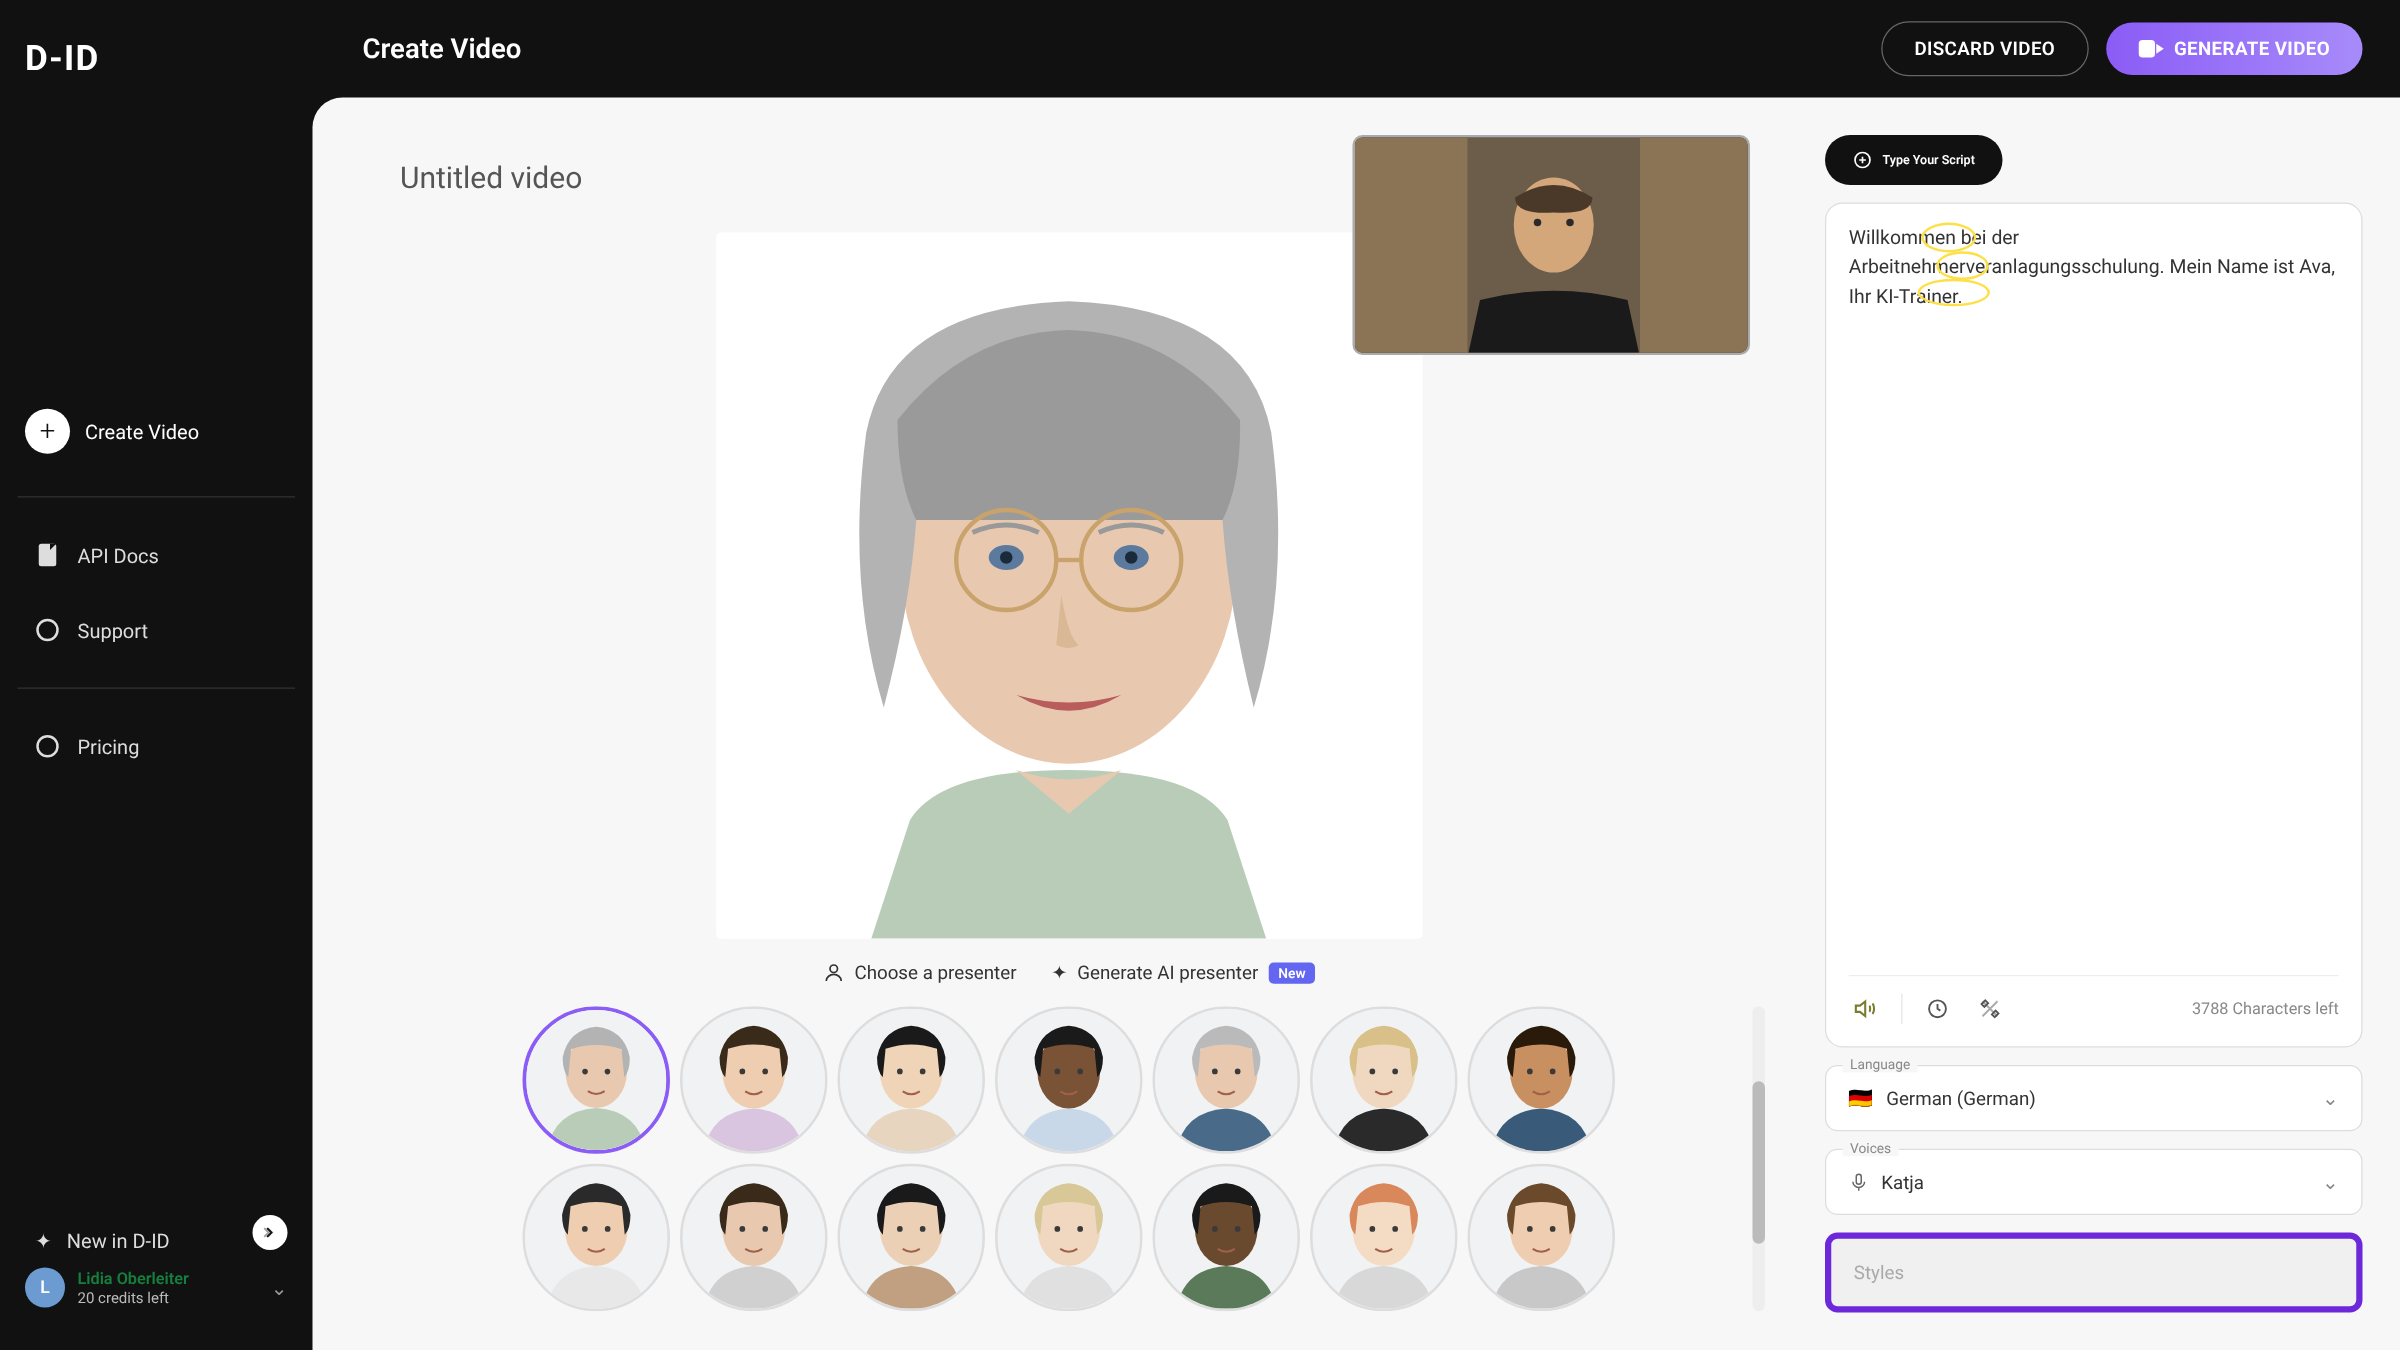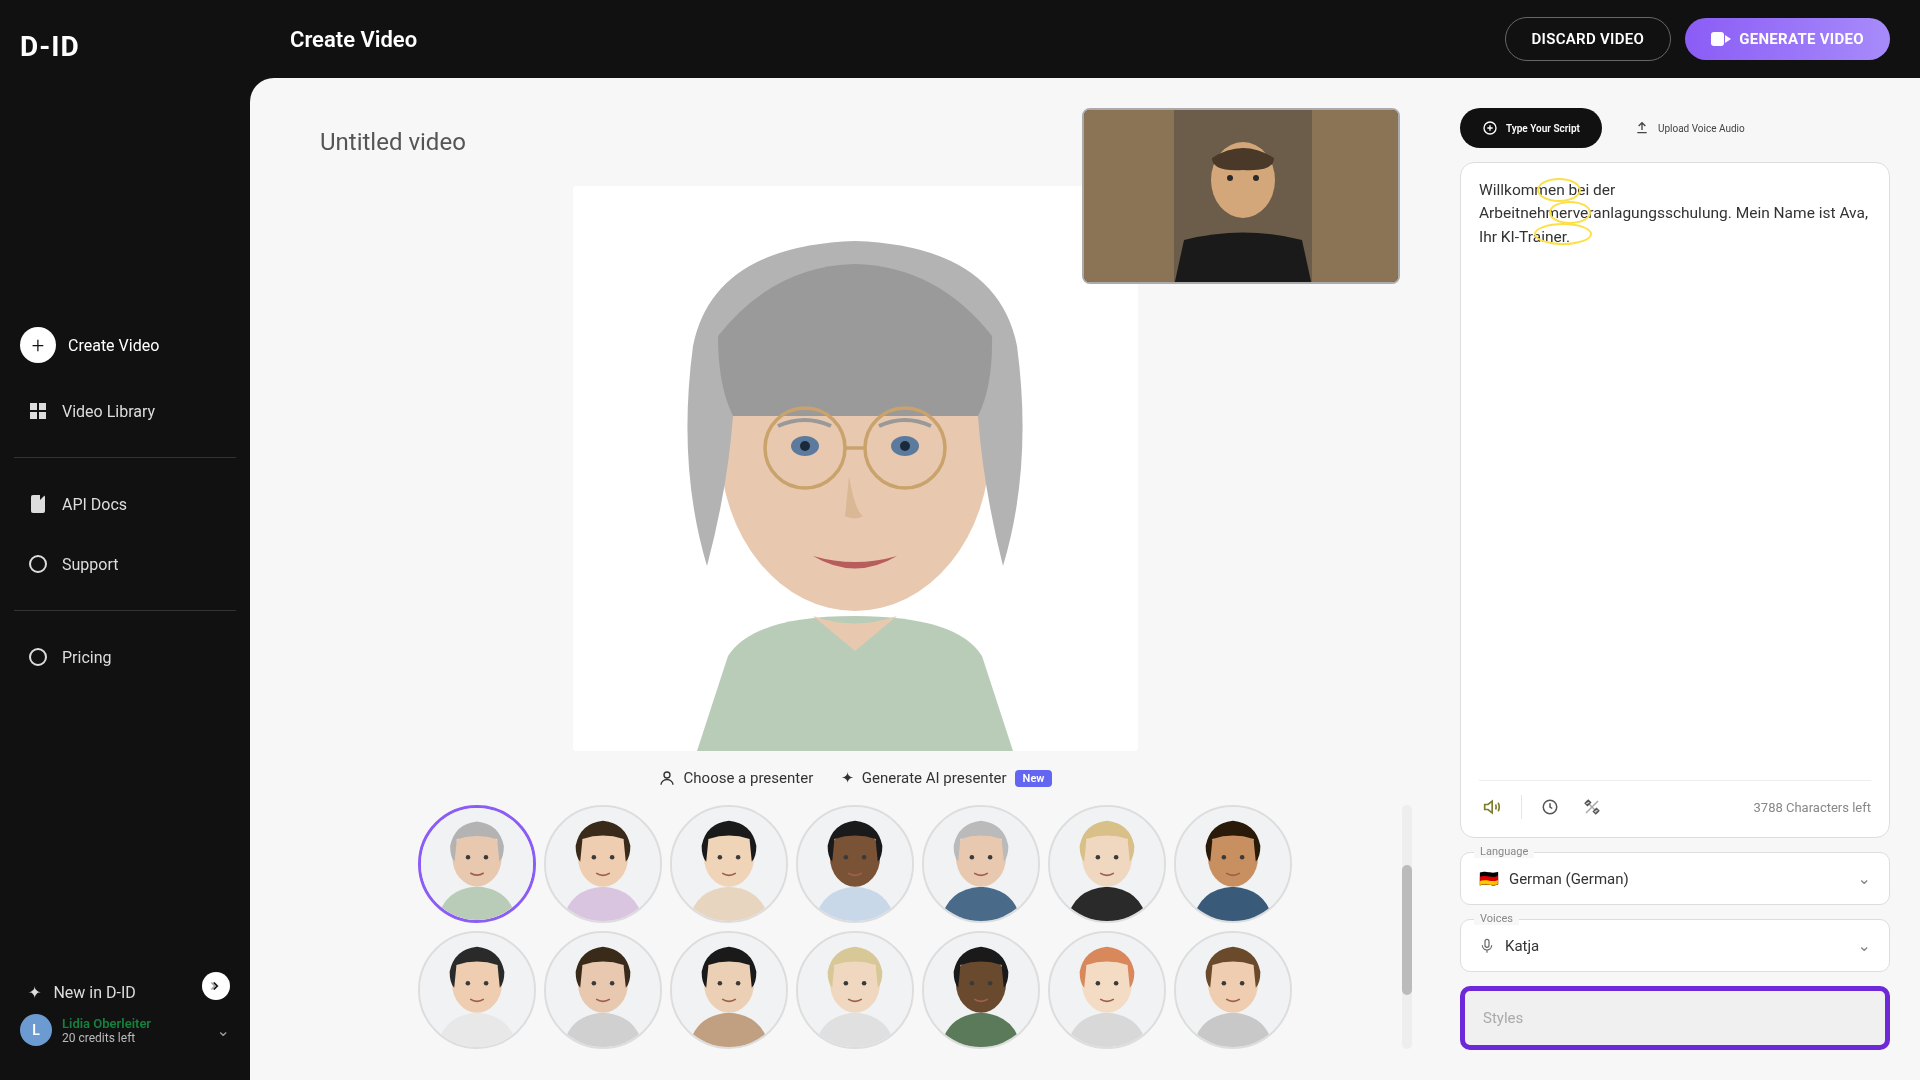--- a/index.html
+++ b/index.html
@@ -84,26 +84,20 @@
 <body>
 
 <div class="sidebar">
   <div class="logo">D-ID</div>
 
   <div class="nav-create">
     <div class="plus-circle">+</div>
     <span>Create Video</span>
   </div>
 
-  <div class="nav-item">
-    <span class="nav-icon">
-        <span class="icon-grid"></span>
-      </span>
-    <span>Video Library</span>
-  </div>
 
   <div class="nav-divider"></div>
 
   <div class="nav-item">
     <span class="nav-icon">
         <span class="icon-doc"></span>
       </span>
     <span>API Docs</span>
   </div>
 
@@ -346,26 +340,20 @@
     </div>
 
     <div class="script-panel">
       <div class="tab-row">
         <div class="tab-btn active">
           <svg width="16" height="16" viewBox="0 0 24 24" fill="none" stroke="#fff" stroke-width="2">
               <circle cx="12" cy="12" r="9"></circle>
               <path d="M12 8v8M8 12h8"></path>
             </svg>
           <span>Type Your Script</span>
-        </div>
-        <div class="tab-btn inactive">
-          <svg width="16" height="16" viewBox="0 0 24 24" fill="none" stroke="#444" stroke-width="2">
-              <path d="M12 15V4M7 9l5-5 5 5M5 19h14"></path>
-            </svg>
-          <span>Upload Voice Audio</span>
         </div>
       </div>
 
       <div class="script-box">
         <textarea class="script-text" style="">Willkommen bei der Arbeitnehmerveranlagungsschulung. Mein Name ist Ava, Ihr KI-Trainer.</textarea>
         <div class="highlight-area">
           <div class="hl" style="top:-1px;left:58px;width:44px;height:24px;"></div>
           <div class="hl" style="top:22px;left:70px;width:42px;height:23px;"></div>
           <div class="hl" style="top:44px;left:55px;width:58px;height:22px;"></div>
         </div>

